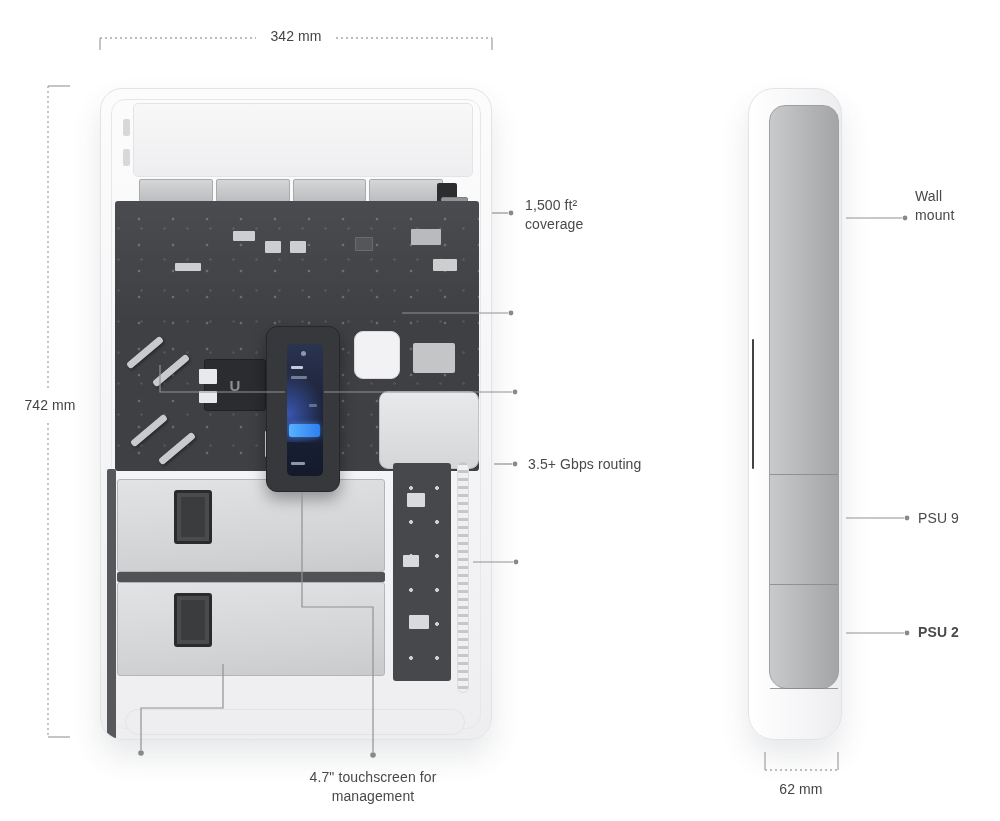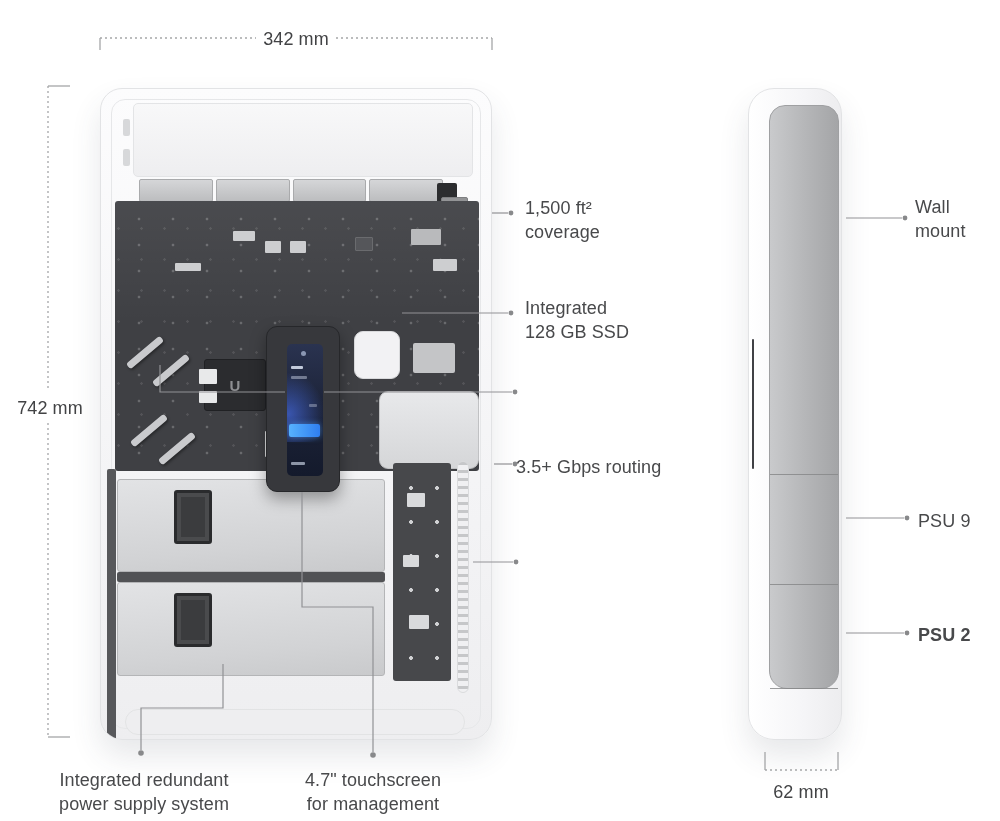--- a/index.html
+++ b/index.html
@@ -1,20 +1,20 @@
 <!DOCTYPE html>
 <html><head>
 <meta charset="utf-8">
 <style>
   * { margin:0; padding:0; box-sizing:border-box; }
   body { background:#ffffff; font-family:"Liberation Sans", sans-serif; }
   #canvas { position:relative; width:1000px; height:821px; background:#ffffff; overflow:hidden; }
 
   
-  .lbl { position:absolute; font-size:18px; line-height:1.34; color:#48494b; letter-spacing:.1px; z-index:30; }
+  .lbl { position:absolute; font-size:14px; line-height:1.34; color:#48494b; letter-spacing:.1px; z-index:30; }
   .lbl.center { text-align:center; }
   .dim { color:#424345; }
 
   
   .front { position:absolute; left:100px; top:88px; width:392px; height:652px; z-index:5; }
   .shell { position:absolute; inset:0; border-radius:22px; background:linear-gradient(180deg,#fcfcfd 0%,#f4f4f6 60%,#eeeef0 100%);
            border:1px solid #e2e3e5; box-shadow:0 16px 30px rgba(60,62,80,.12); overflow:hidden; }
   .inner-line { position:absolute; inset:10px; border:1px solid #e6e7e9; border-radius:14px; }
   .top-cover { position:absolute; left:32px; top:14px; width:340px; height:74px; border-radius:5px;
                background:linear-gradient(180deg,#f8f8f9,#eeeef0); border:1px solid #e3e4e6; }
@@ -203,23 +203,21 @@
       <circle cx="141" cy="753" r="2.8"></circle>
       <circle cx="373" cy="755" r="2.8"></circle>
     </g>
   </svg>
 
   <div class="lbl dim center" style="left:246px;top:27px;width:100px;">342 mm</div>
   <div class="lbl dim center" style="left:17px;top:396px;width:66px;">742 mm</div>
   <div class="lbl dim center" style="left:760px;top:780px;width:82px;">62 mm</div>
 
   <div class="lbl" style="left:525px;top:196px;width:100px;">1,500 ft² coverage</div>
-  <div class="lbl" style="left:525px;top:296px;width:110px;">Integrated 128 GB SSD</div>
-  <div class="lbl" style="left:516px;top:455px;width:180px;white-space:nowrap;">3.5+ Gbps routing</div>
-
-  <div class="lbl" style="left:915px;top:195px;width:60px;">Wall mount</div>
+  <div class="lbl" style="left:528px;top:455px;width:180px;white-space:nowrap;">3.5+ Gbps routing</div>
+
+  <div class="lbl" style="left:915px;top:187px;width:60px;">Wall mount</div>
   <div class="lbl" style="left:918px;top:509px;width:70px;white-space:nowrap;">PSU 9</div>
   <div class="lbl" style="left:918px;top:623px;width:70px;white-space:nowrap;font-weight:bold;">PSU 2</div>
 
-  <div class="lbl center" style="left:59px;top:768px;width:170px;">Integrated redundant power supply system</div>
   <div class="lbl center" style="left:303px;top:768px;width:140px;">4.7" touchscreen for management</div>
 
 </div>
 
 </body></html>

